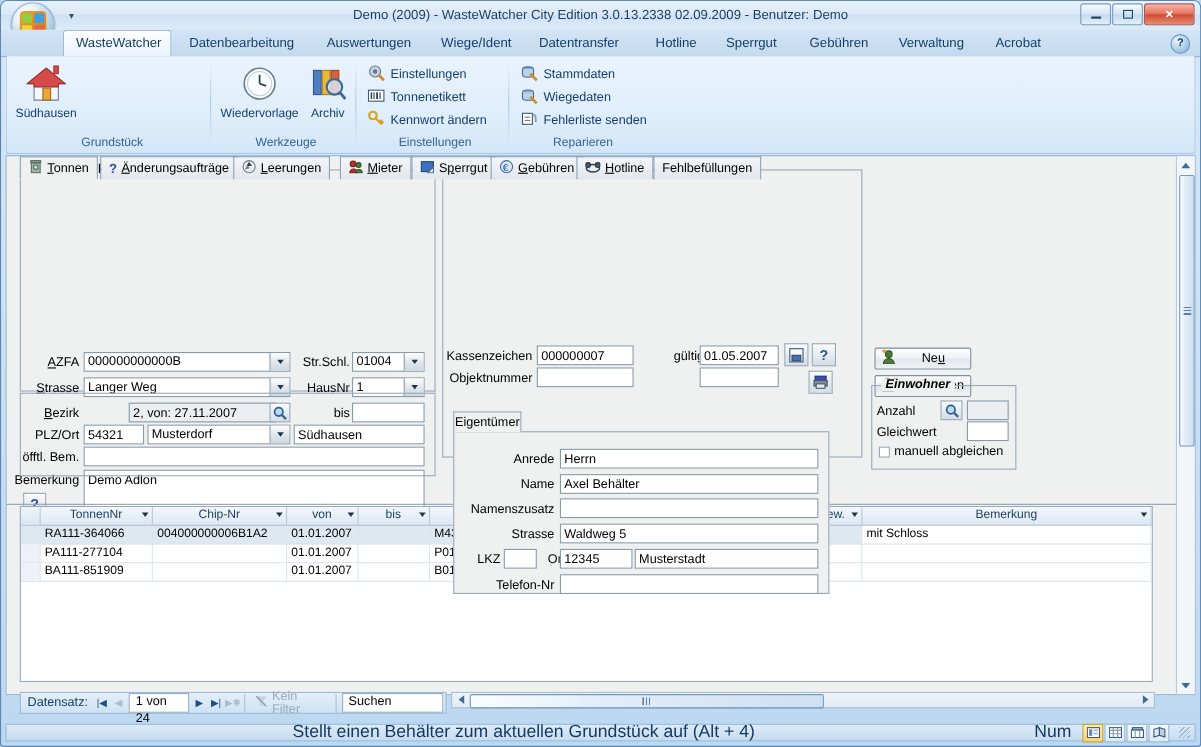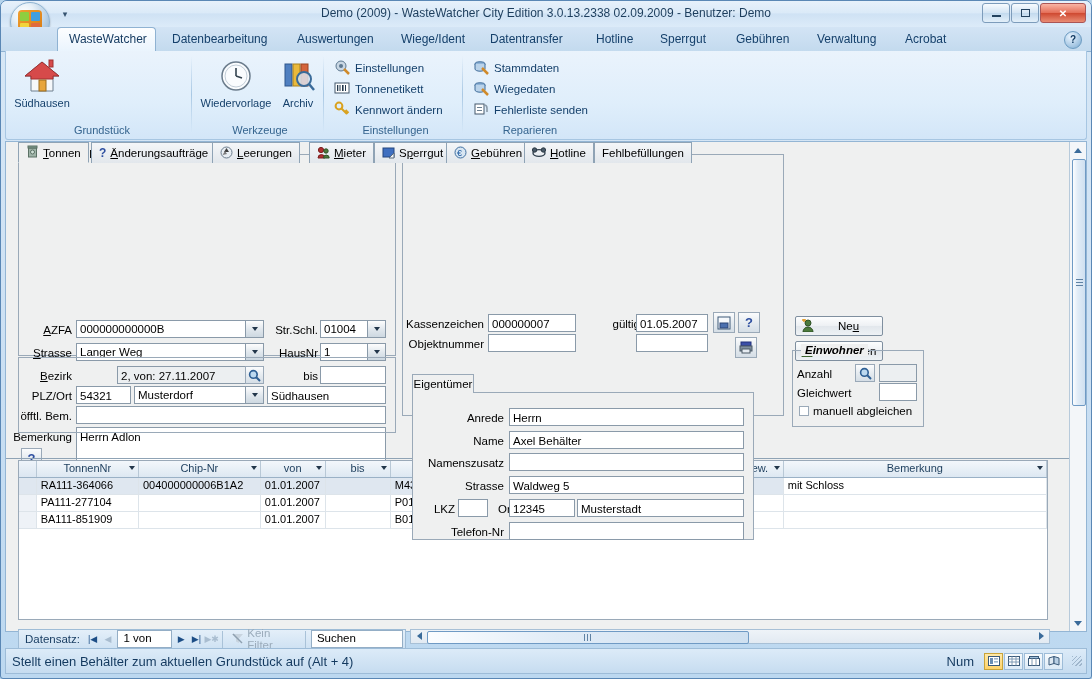--- a/index.html
+++ b/index.html
@@ -124,23 +124,23 @@
   .hscroll{position:absolute;height:15px;background:linear-gradient(to bottom,#eef3f8,#e2eaf2);border:1px solid #a8c0d6;box-sizing:border-box;}
   .sbtn{position:absolute;width:16px;height:16px;display:flex;align-items:center;justify-content:center;}
   .thumb{position:absolute;border:1px solid #6f9ac4;border-radius:2px;
     background:linear-gradient(to right,#fbfdff,#e1ecf7 40%,#cfe0f0);}
   .arw{width:0;height:0;}
   .arw.up{border-left:4px solid transparent;border-right:4px solid transparent;border-bottom:5px solid #3a6b9a;}
   .arw.dn{border-left:4px solid transparent;border-right:4px solid transparent;border-top:5px solid #3a6b9a;}
   .arw.lf{border-top:4px solid transparent;border-bottom:4px solid transparent;border-right:5px solid #3a6b9a;}
   .arw.rt{border-top:4px solid transparent;border-bottom:4px solid transparent;border-left:5px solid #3a6b9a;}
   
-  .statusbar{position:absolute;left:4px;right:4px;bottom:4px;height:26px;
+  .statusbar{position:absolute;left:4px;right:4px;bottom:4px;height:16px;
     background:linear-gradient(to bottom,#dcebf8,#c6dcf0);border:1px solid #9dbcd8;box-sizing:border-box;
-    display:flex;align-items:center;font-size:13px;color:#1b3f64;}
+    display:flex;align-items:center;font-size:16px;color:#1b3f64;text-align:center;}
   .statusbar .msg{padding-left:6px;flex:1;color:#13395f;}
   .vwbtn{width:19px;height:17px;border:1px solid #9dbcd8;box-sizing:border-box;margin-right:1px;
     display:flex;align-items:center;justify-content:center;
     background:linear-gradient(to bottom,#f6fafd,#dceaf6);}
   .vwbtn.on{background:linear-gradient(to bottom,#ffe9a8,#ffd36a);border-color:#c9a43a;}
 </style>
 </head>
 <body>
 
 <div class="win">
@@ -362,21 +362,21 @@
       <div class="ar">
           <span class="caret"></span>
         </div>
     </div>
     <div class="inp" style="left:261px;top:244px;width:119px;">Südhausen</div>
 
     <label class="f" style="left:10px;top:268px;width:56px;">öfftl. Bem.</label>
     <div class="inp" style="left:70px;top:264px;width:310px;"></div>
 
     <label class="f" style="left:6px;top:289px;width:60px;">Bemerkung</label>
-    <div class="inp" style="left:70px;top:285px;width:310px;height:46px;line-height:15px;padding-top:2px;">Herrn Adlon</div>
+    <div class="inp" style="left:70px;top:285px;width:310px;height:46px;line-height:15px;padding-top:2px;">Demo Adlon</div>
 
     <div class="iconbtn" style="left:15px;top:306px;width:21px;height:20px;">
       <span style="color:#2e4fa0;font-weight:bold;font-size:13px;line-height:1;">?</span>
     </div>
     <div class="iconbtn" style="left:15px;top:330px;width:21px;height:20px;">
       <svg width="14" height="13" viewBox="0 0 14 13">
           <rect x="2" y="1" width="10" height="4" fill="#3b4fa8" stroke="#22317a"></rect>
           <rect x="1" y="5" width="12" height="5" fill="#7f8f9f" stroke="#4d5a67"></rect>
           <rect x="3" y="8" width="8" height="4" fill="#e6ecf2" stroke="#4d5a67"></rect>
         </svg>

